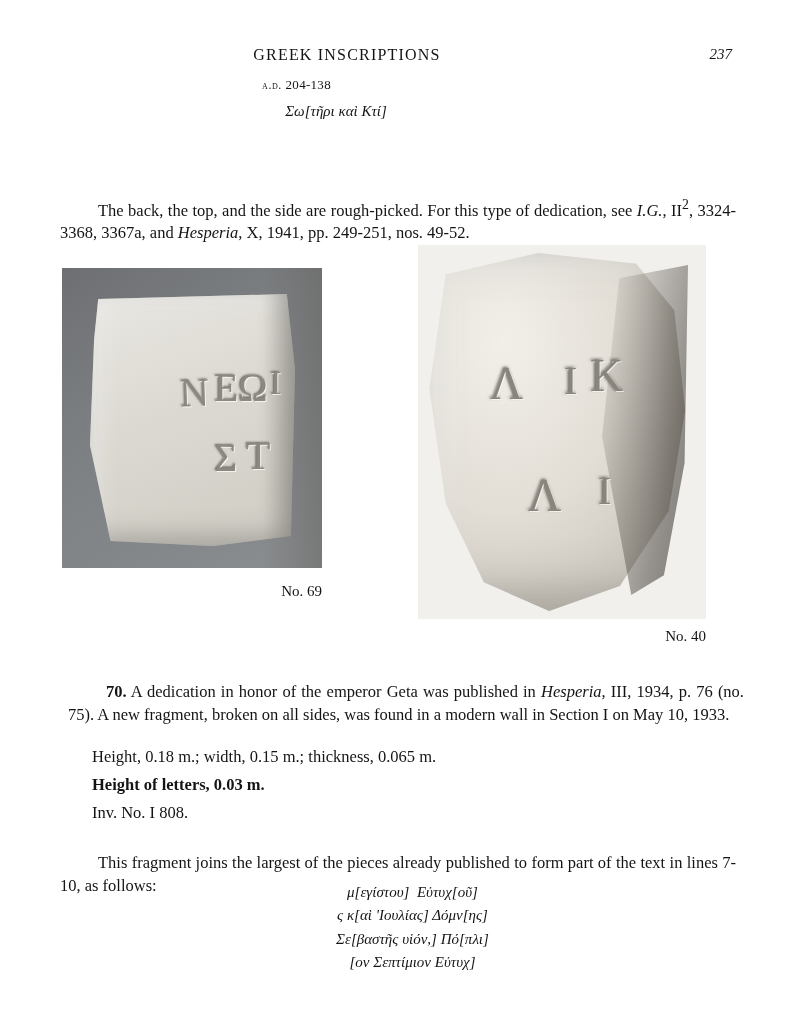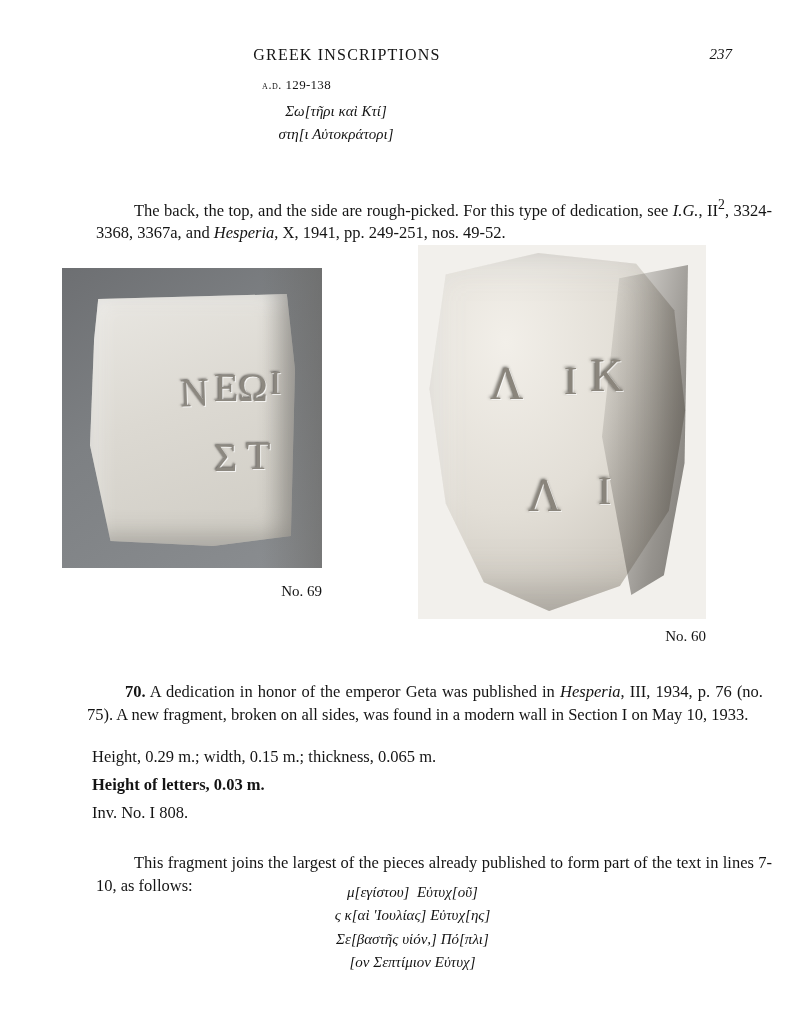--- a/index.html
+++ b/index.html
@@ -66,21 +66,20 @@
     font-style: italic;
   }
   .greek-block-top div { white-space: pre; }
 
   
   .para {
     position: absolute;
     font-size: 16.5px;
     line-height: 1.42;
     text-align: justify;
-    margin-left: 36px;
   }
   .para i { font-style: italic; }
   #para-back {
     top: 178px;
     left: 60px;
     width: 676px;
     text-indent: 38px;
   }
 
   
@@ -167,21 +166,21 @@
   }
   #plate-70-caption {
     left: 418px;
     top: 628px;
     width: 288px;
   }
 
   
   #para-70 {
     top: 663px;
-    left: 51px;
+    left: 68px;
     width: 676px;
     text-indent: 38px;
   }
   #para-70 b { font-weight: bold; }
 
   .meas {
     position: absolute;
     font-size: 16.5px;
     left: 92px;
   }
@@ -211,26 +210,25 @@
 </head>
 <body>
 
 <div class="page">
 
   <div class="running-head">Greek Inscriptions</div>
   <div class="page-number">237</div>
 
   <div class="date-line">
     <span class="ad">a.d.</span>
-    <span>129-138</span>
+    <span>204-138</span>
   </div>
 
   <div class="greek-block-top">
     <div>Σω[τῆρι καὶ Κτί]</div>
-    <div>στη[ι Αὐτοκράτορι]</div>
   </div>
 
   <p class="para" id="para-back">
     <span>The back, the top, and the side are rough-picked.  For this type of dedication, see </span><i>I.G.</i><span>, II</span><sup>2</sup><span>, 3324-3368, 3367a, and </span><i>Hesperia</i><span>, X, 1941, pp. 249-251, nos. 49-52.</span>
   </p>
 
   <div class="plate" id="plate-69">
     <div class="stone"></div>
     <div class="shade"></div>
     <span class="letter69" style="left:118px; top:105px; transform:rotate(-2deg);">Ν</span>
@@ -244,32 +242,32 @@
 
   <div class="plate" id="plate-70">
     <div class="stone"></div>
     <div class="edge-dark"></div>
     <span class="letter70" style="left:72px; top:116px;">Λ</span>
     <span class="letter70" style="left:172px; top:108px;">Κ</span>
     <span class="letter70" style="left:146px; top:116px; font-size:40px;">Ι</span>
     <span class="letter70" style="left:110px; top:228px;">Λ</span>
     <span class="letter70" style="left:180px; top:226px; font-size:40px;">Ι</span>
   </div>
-  <div class="plate-caption" id="plate-70-caption">No. 60</div>
+  <div class="plate-caption" id="plate-70-caption">No. 40</div>
 
   <p class="para" id="para-70">
     <b>70.</b><span>  A dedication in honor of the emperor Geta was published in </span><i>Hesperia</i><span>, III, 1934, p. 76 (no. 75).  A new fragment, broken on all sides, was found in a modern wall in Section I on May 10, 1933.</span>
   </p>
 
-  <div class="meas" id="meas-1">Height, 0.29 m.; width, 0.15 m.; thickness, 0.065 m.</div>
+  <div class="meas" id="meas-1">Height, 0.18 m.; width, 0.15 m.; thickness, 0.065 m.</div>
   <div class="meas" id="meas-2">Height of letters, 0.03 m.</div>
   <div class="meas" id="meas-3">Inv. No. I 808.</div>
 
   <p class="para" id="para-joins">This fragment joins the largest of the pieces already published to form part of the text in lines 7-10, as follows:</p>
 
   <div class="greek-block-bottom">
     <div>μ[εγίστου]  Εὐτυχ[οῦ]</div>
-    <div>ς κ[αὶ 'Ιουλίας] Εὐτυχ[ης]</div>
+    <div>ς κ[αὶ 'Ιουλίας] Δόμν[ης]</div>
     <div>Σε[βαστῆς υἱόν,] Πό[πλι]</div>
     <div>[ον Σεπτίμιον Εὐτυχ]</div>
   </div>
 
 </div>
 
 </body></html>

